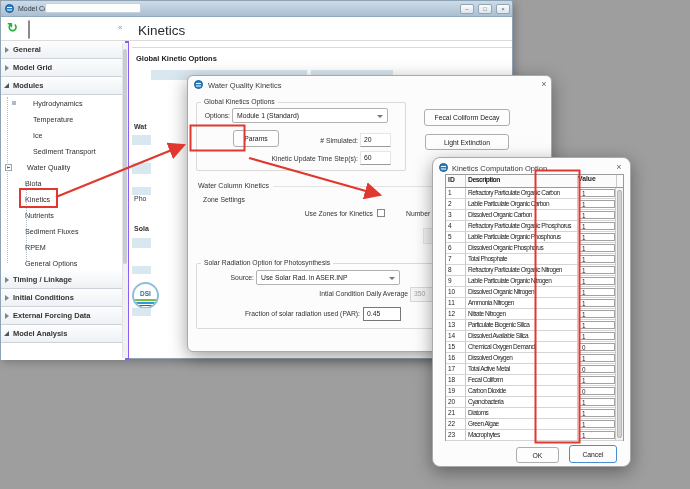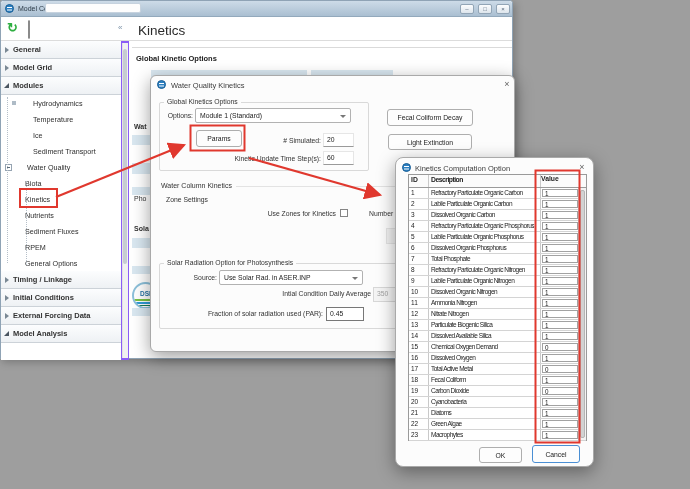--- a/index.html
+++ b/index.html
@@ -45,21 +45,21 @@
     border-radius:1px; position:relative;
   }
   .icon-doc::before { content:""; position:absolute; left:1px; right:1px; top:1px; height:2px; background:#9aa7b2; }
   .icon-doc::after {
     content:""; position:absolute; left:2px; right:2px; top:5px; height:6px;
     background: repeating-linear-gradient(#b9b9b9 0 1px, transparent 1px 3px);
   }
   .collapse-glyph { font-size:8px; color:#7d93a8; }
 
   
-  .sidebar { left:0; top:40px; width:128px; height:319px; background:#fff; border-right:8px solid #8b5cf6; overflow:hidden; }
+  .sidebar { left:0; top:40px; width:128px; height:319px; background:#fff; border-right:4px solid #8b5cf6; overflow:hidden; }
   .side-item { position:relative; display:flex; align-items:center; width:100%; }
   .side-item.lvl0 {
     height:18px; font-weight:bold; font-size:7.5px; color:#333;
     background:linear-gradient(#fcfdfe,#eef1f4); border-bottom:1px solid #ccd2d8;
     padding-left:12px;
   }
   .side-item.lvl1 { height:16px; font-size:7.2px; padding-left:32px; color:#2e2e2e; }
   .side-item.lvl2 { height:16px; font-size:7.2px; padding-left:24px; color:#2e2e2e; }
   .side-item.wq { padding-left:26px; }
   .g-tri-r { position:absolute; left:4px; width:0; height:0; border-top:3px solid transparent; border-bottom:3px solid transparent; border-left:4px solid #7a8894; }
@@ -88,20 +88,21 @@
   }
   .dsi-logo .txt { font-size:6.5px; font-weight:bold; color:#2471a3; margin-top:6px; }
   .dsi-logo .waves { margin-top:2px; height:7px;
     background: linear-gradient(#7ac143 0 2px, #fff 2px 3px, #2e9bd6 3px 5px, #fff 5px 6px, #177b57 6px 7px);
   }
 
   
   .dialog {
     background:#fcfcfc; border:1px solid #a9a9a9; border-radius:6px;
     box-shadow: 0 5px 18px rgba(0,0,0,.38);
+    margin-left: 37px;
   }
   .dlg-title { font-size:7.5px; color:#3c3c3c; white-space:nowrap; }
   .dlg-close { font-size:9px; color:#666; text-align:center; width:12px; }
   .groupbox { border:1px solid #d9d9d9; border-radius:2px; position:absolute; }
   .legend { position:absolute; top:-5px; left:4px; background:#fcfcfc; padding:0 3px; font-size:6.8px; color:#333; white-space:nowrap; }
   .lbl { font-size:6.8px; color:#333; white-space:nowrap; }
   .lbl.r { text-align:right; }
   .field {
     background:#fff; border:1px solid #e6e6e6; border-bottom:1px solid #9a9a9a;
     font-size:6.8px; padding:2px 0 0 3px; color:#222;

